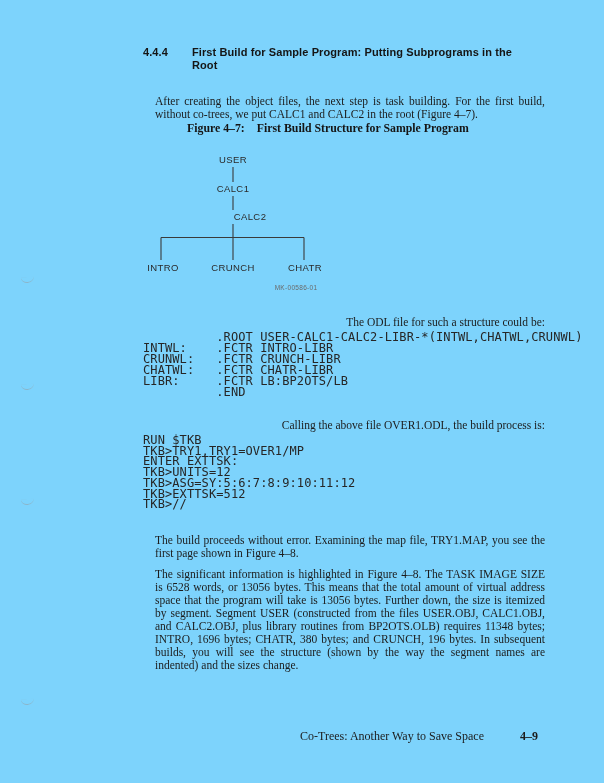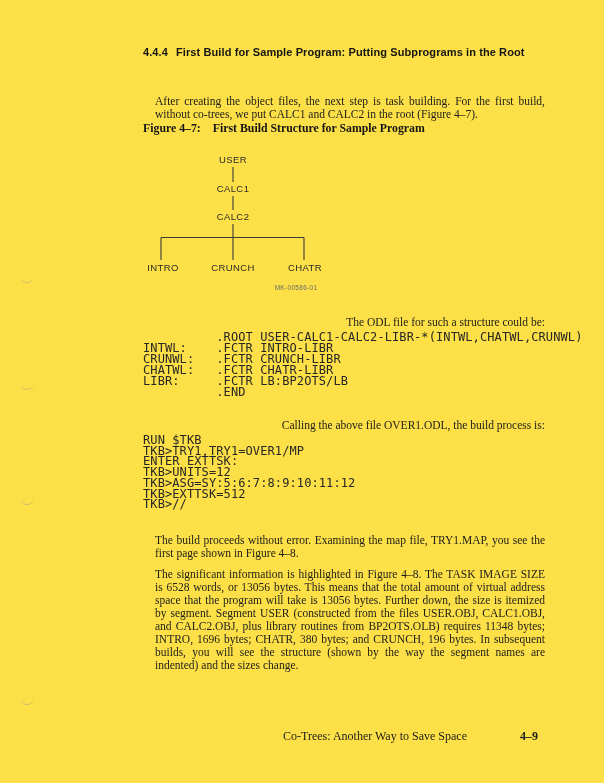--- a/index.html
+++ b/index.html
@@ -1,58 +1,58 @@
 <!DOCTYPE html>
 <html><head>
 <meta charset="utf-8">
 <style>
   html, body { margin: 0; padding: 0; background: #e8e8e8; }
   .page {
     position: relative;
     width: 604px;
     height: 783px;
     margin: 0 auto;
-    background: #fde047;
+    background: #7dd3fc;
     font-family: "Liberation Serif", serif;
     color: #1c1c1c;
     overflow: hidden;
   }
   .abs { position: absolute; left: 143px; width: 390px; }
 
   
   .heading {
     display: flex;
     font-family: "Liberation Sans", sans-serif;
     font-weight: bold;
     font-size: 11px;
     line-height: 13px;
     letter-spacing: 0.1px;
     color: #151515;
   }
   .heading .hnum { flex: 0 0 33px; }
-  .heading .htext { flex: 1 1 auto; }
+  .heading .htext { flex: 1 1 auto; margin-left: 16px; }
 
   
   .body-text {
     margin: 12px;
     font-size: 11.5px;
     line-height: 13px;
     text-align: justify;
     color: #1c1c1c;
   }
   .body-text.no-justify { text-align: right; }
 
   
   .caption {
     font-weight: bold;
     font-size: 11.8px;
     line-height: 13px;
     color: #151515;
   }
-  .caption .cap-label { margin-right: 12px; }
+  .caption .cap-label { margin-right: 12px; margin-left: 44px; }
 
   
   .tree { position: absolute; left: 143px; top: 152px; width: 390px; height: 148px; }
   .tree svg { position: absolute; left: 0; top: 0; }
   .tree-label {
     position: absolute;
     transform: translateX(-50%);
     font-family: "Liberation Sans", sans-serif;
     font-size: 9.5px;
     line-height: 10px;
@@ -83,21 +83,20 @@
 
   
   .footer {
     position: absolute;
     left: 143px;
     right: 66px;
     top: 729px;
     display: flex;
     justify-content: flex-end;
     align-items: baseline;
-    gap: 17px;
     font-size: 12px;
     color: #1c1c1c;
   }
   .footer .pagenum { font-weight: bold; margin-left: 36px; }
 
   
   .margin-mark {
     position: absolute;
     left: 21px;
     width: 13px;
@@ -136,21 +135,21 @@
         <line x1="90" y1="44" x2="90" y2="58"></line>
         <line x1="90" y1="72" x2="90" y2="85.5"></line>
         <line x1="18" y1="85.5" x2="161" y2="85.5"></line>
         <line x1="18" y1="85.5" x2="18" y2="108"></line>
         <line x1="90" y1="85.5" x2="90" y2="108"></line>
         <line x1="161" y1="85.5" x2="161" y2="108"></line>
       </g>
     </svg>
     <span class="tree-label" style="left:90px; top:3px">USER</span>
     <span class="tree-label" style="left:90px; top:32px">CALC1</span>
-    <span class="tree-label" style="left:90px; top:60px">CALC2</span>
+    <span class="tree-label" style="left:107px; top:60px">CALC2</span>
     <span class="tree-label" style="left:20px; top:111px">INTRO</span>
     <span class="tree-label" style="left:90px; top:111px">CRUNCH</span>
     <span class="tree-label" style="left:162px; top:111px">CHATR</span>
     <span class="fig-id" style="left:153px; top:132px">MK-00586-01</span>
   </div>
 
   <p class="abs body-text no-justify" style="top:304px">The ODL file for such a structure could be:</p>
 
   <div class="abs code code-odl" style="top:332px">
     <div class="code-line">          .ROOT USER-CALC1-CALC2-LIBR-*(INTWL,CHATWL,CRUNWL)</div>

